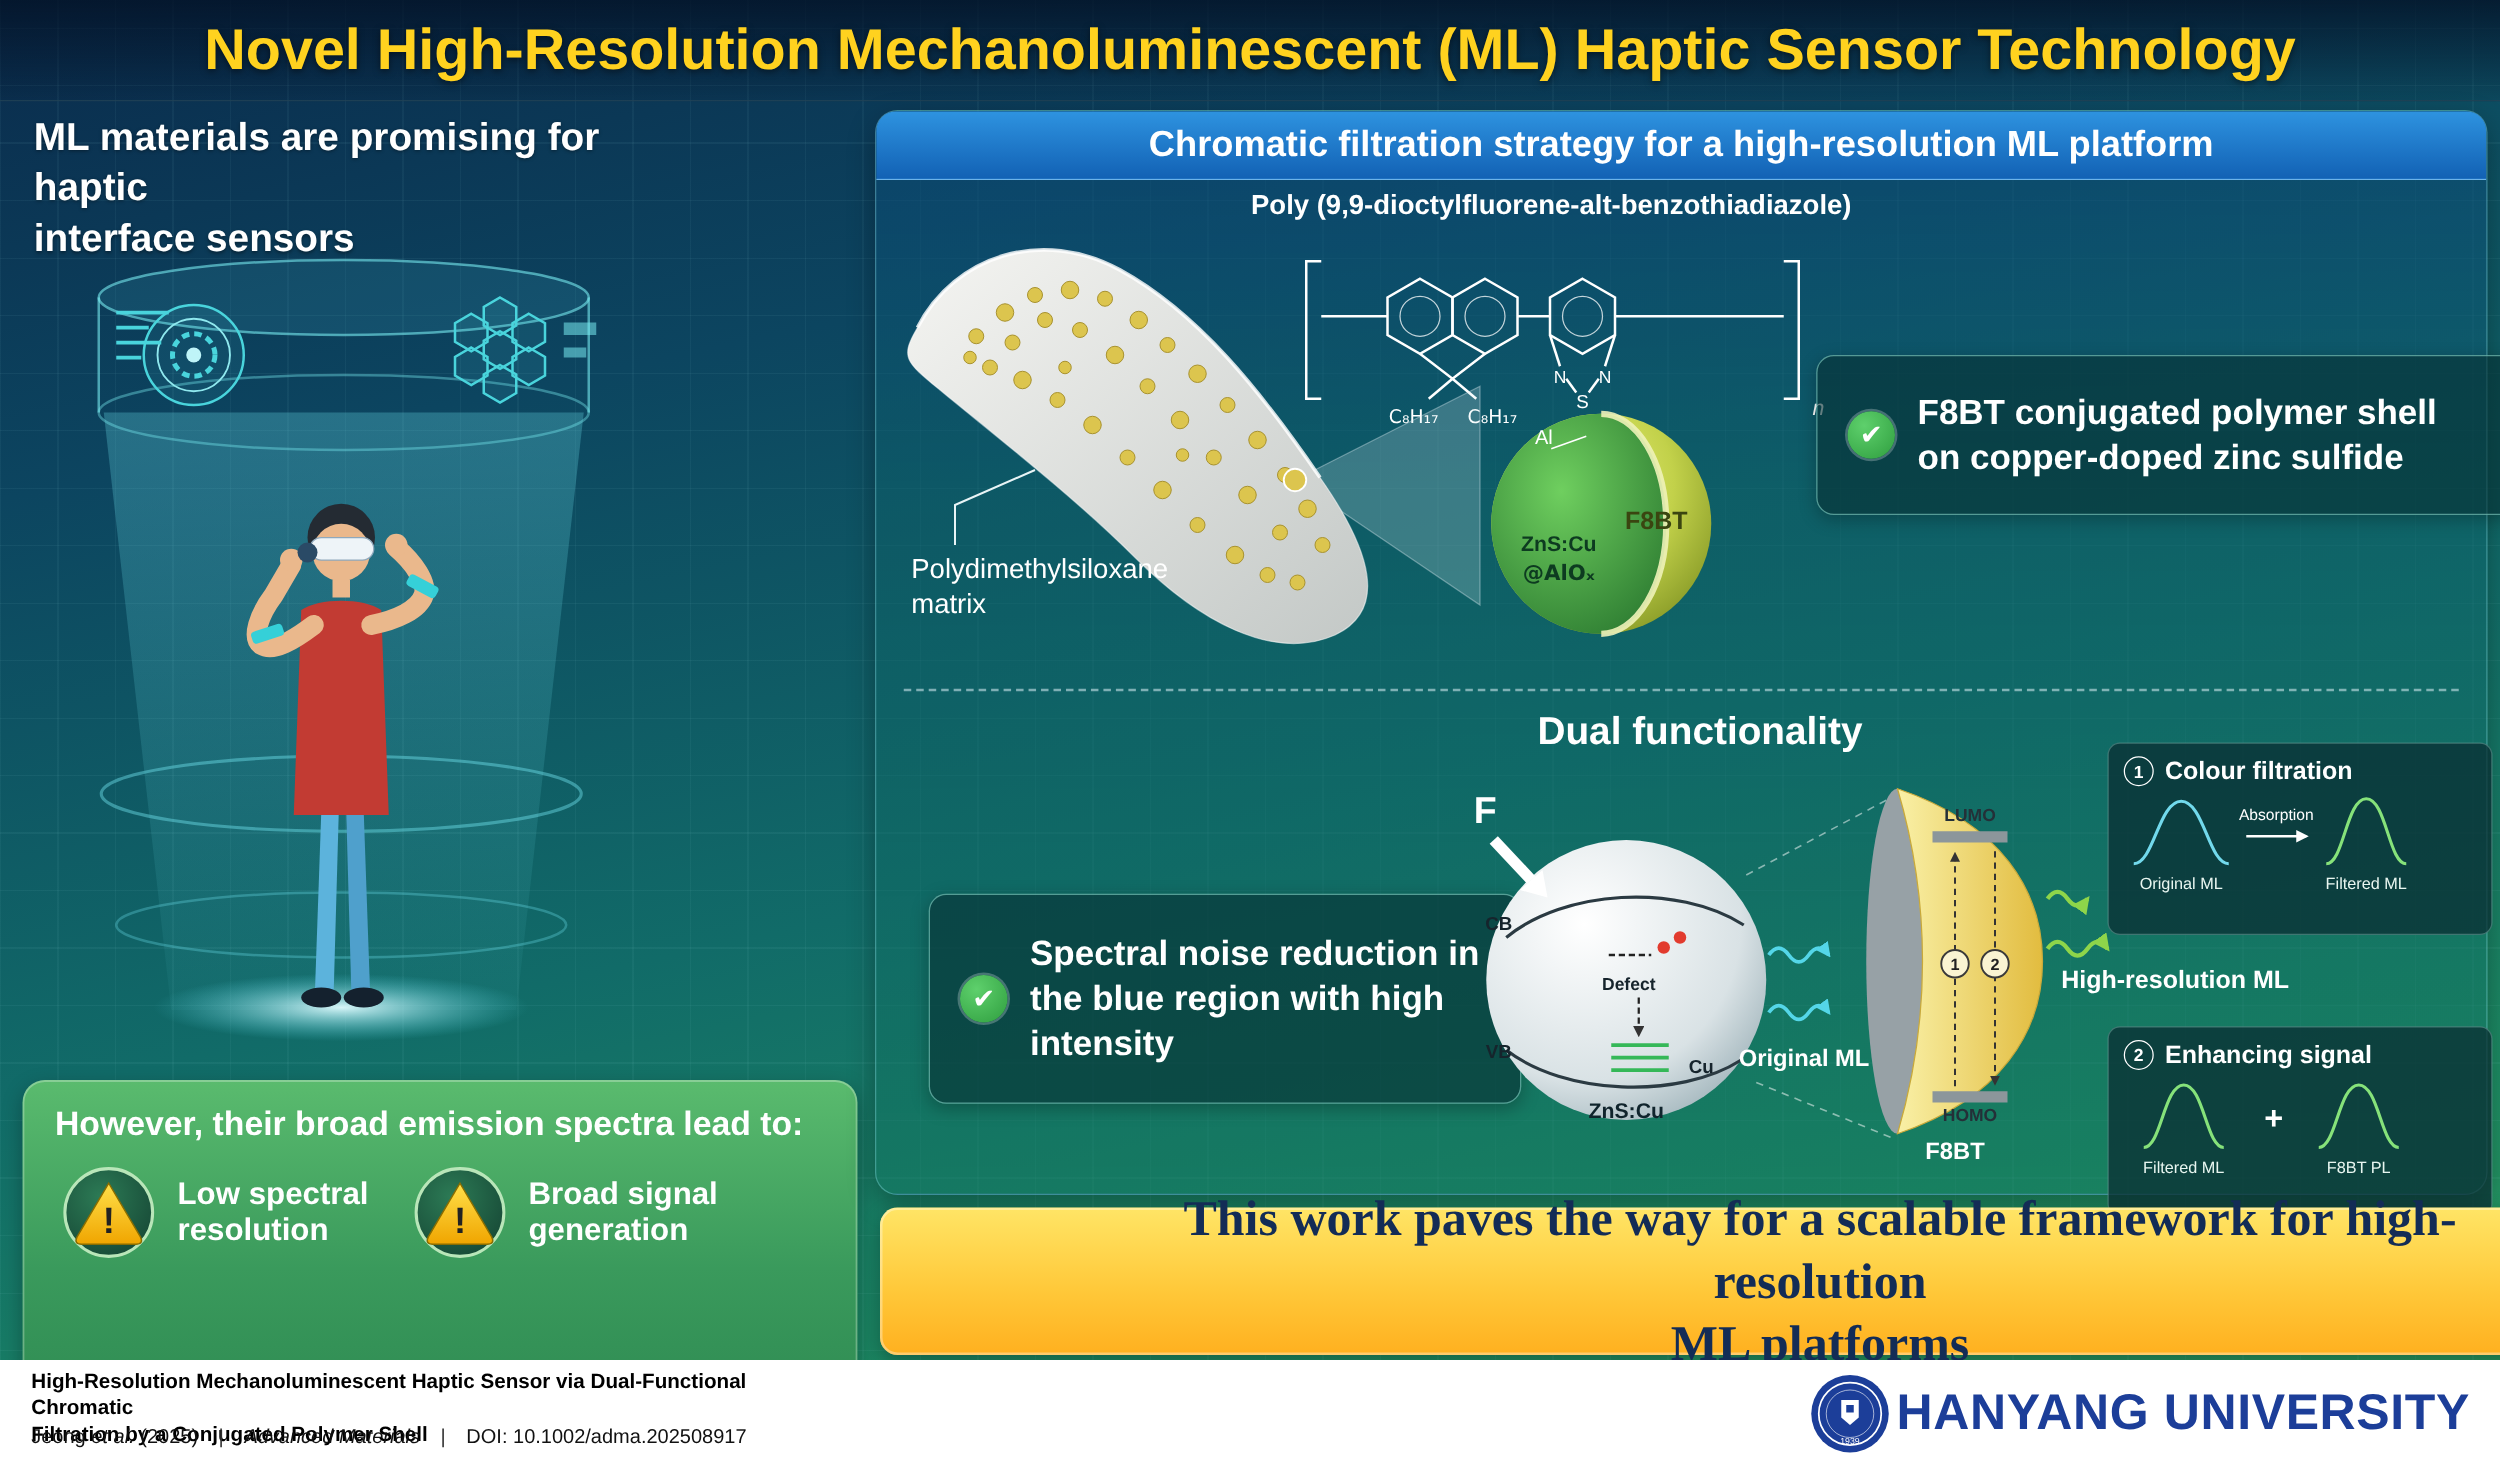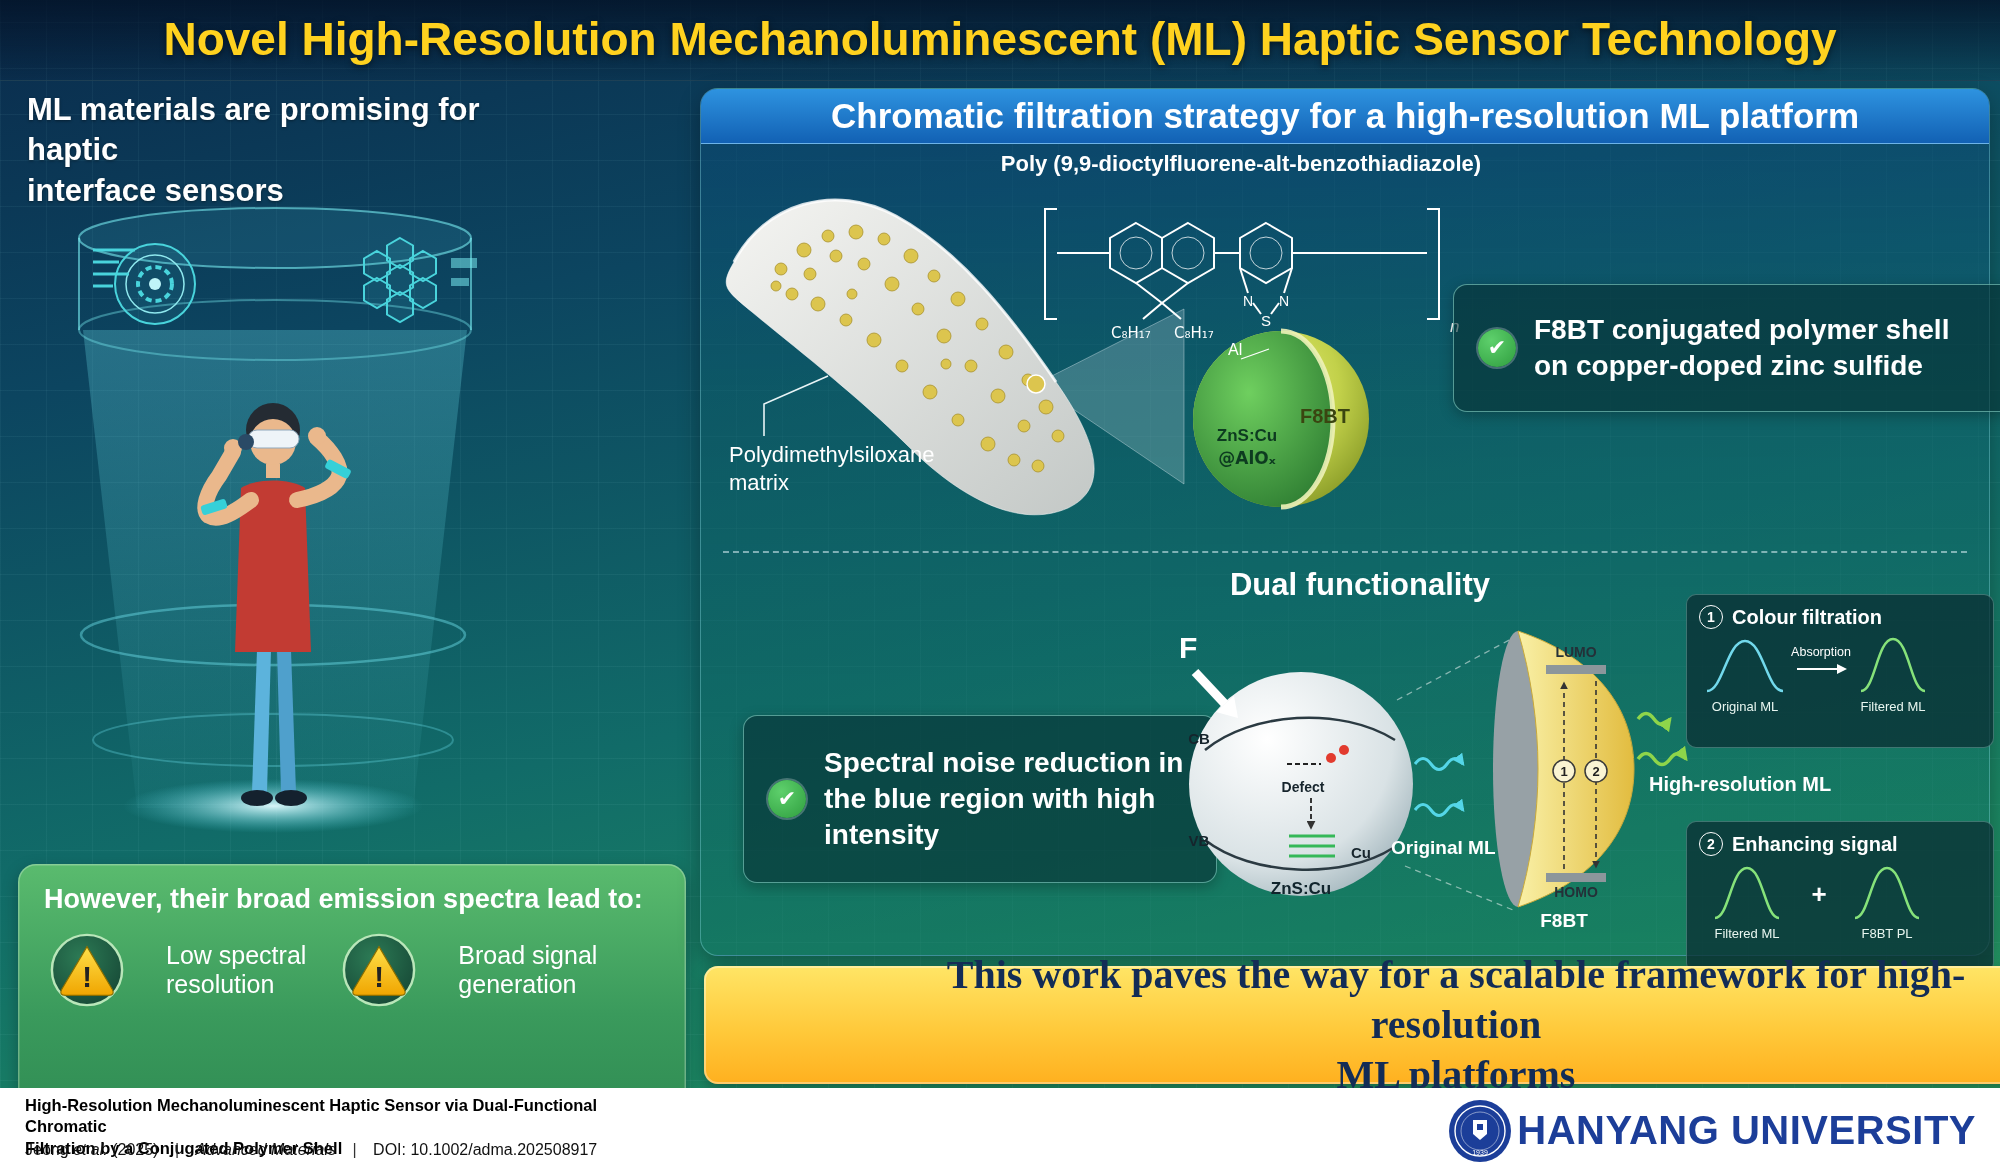--- a/index.html
+++ b/index.html
@@ -19,29 +19,29 @@
   .intro{position:absolute;left:27px;top:90px;width:480px;font-size:31px;line-height:1.3;
     color:#fff;font-weight:600;text-shadow:0 1px 3px rgba(0,0,0,.4);}
   .vr-svg{position:absolute;left:5px;top:180px;}
 
   .problem-panel{position:absolute;left:18px;top:864px;width:668px;height:274px;border-radius:18px;
     background:linear-gradient(180deg,#5abb6e 0%,#3a9a5c 55%,#2e8a52 100%);
     box-shadow:inset 0 0 0 1.5px rgba(255,255,255,.28),0 6px 16px rgba(0,0,0,.28);}
   .problem-heading{padding:20px 26px 0 26px;font-size:27px;font-weight:bold;color:#fff;}
   .issues{display:flex;align-items:center;padding:16px 0 0 30px;}
   .issue{display:flex;align-items:center;gap:16px;margin-right:34px;}
-  .issue-label{font-size:25px;font-weight:400;color:#fff;line-height:1.16;margin-left:24px;}
+  .issue-label{font-size:25px;font-weight:700;color:#fff;line-height:1.16;}
 
   .right-panel{position:absolute;left:700px;top:88px;width:1288px;height:866px;border-radius:18px;
     background:linear-gradient(180deg,rgba(12,72,120,.58) 0%,rgba(13,95,105,.5) 35%,rgba(18,115,95,.45) 100%);
     border:1.5px solid rgba(140,220,230,.38);box-shadow:0 8px 22px rgba(0,0,0,.3);}
   .panel-header{position:absolute;top:0;left:0;right:0;height:54px;border-radius:16px 16px 0 0;
     background:linear-gradient(180deg,#2e93e0 0%,#1261b4 100%);
     display:flex;align-items:center;justify-content:center;
-    font-size:35px;font-weight:bold;color:#fff;border-bottom:1px solid rgba(255,255,255,.3);}
+    font-size:29px;font-weight:bold;color:#fff;border-bottom:1px solid rgba(255,255,255,.3);}
   .polymer-name{position:absolute;left:240px;top:62px;width:600px;text-align:center;
     font-size:22px;font-weight:600;color:#fff;}
   .chem-svg{position:absolute;left:330px;top:92px;}
   .slab-svg{position:absolute;left:5px;top:55px;}
   .matrix-label{position:absolute;left:28px;top:352px;font-size:22px;line-height:1.25;color:#fff;font-weight:500;}
   .sphere-svg{position:absolute;left:472px;top:222px;}
 
   .check-panel{position:absolute;display:flex;align-items:center;gap:18px;
     background:rgba(7,48,52,.62);border:1.6px solid rgba(150,230,215,.55);border-radius:14px;
     padding:0 24px;box-shadow:0 4px 14px rgba(0,0,0,.25);}

